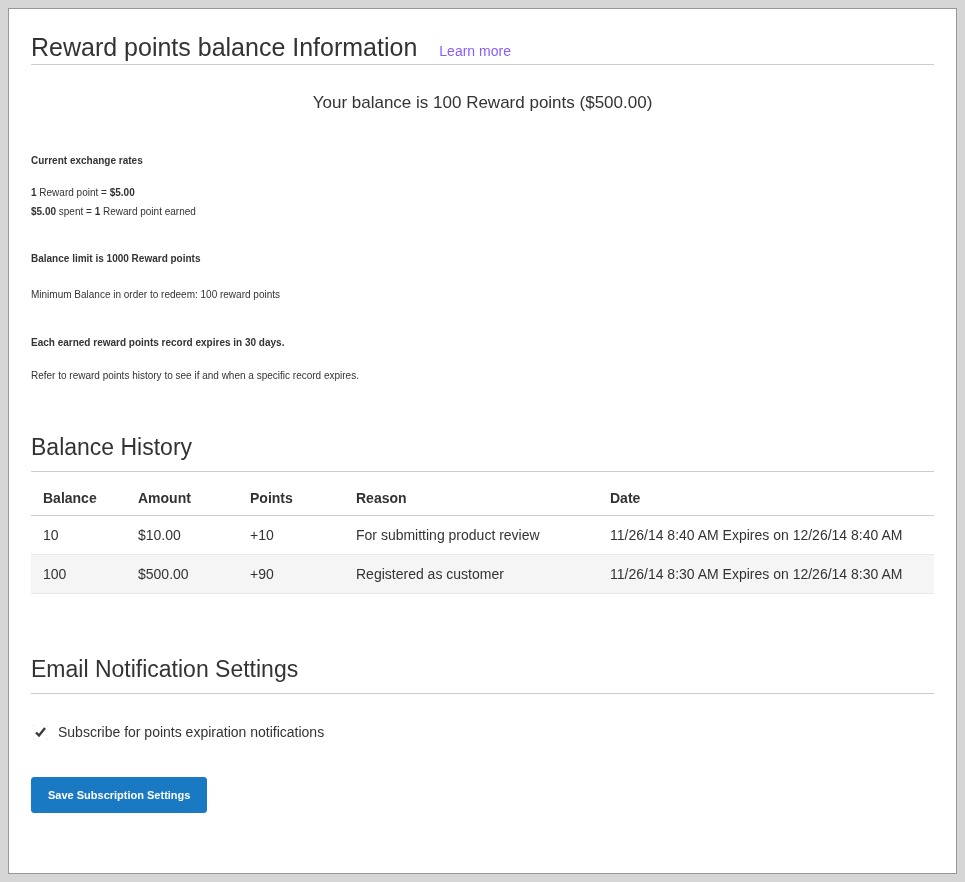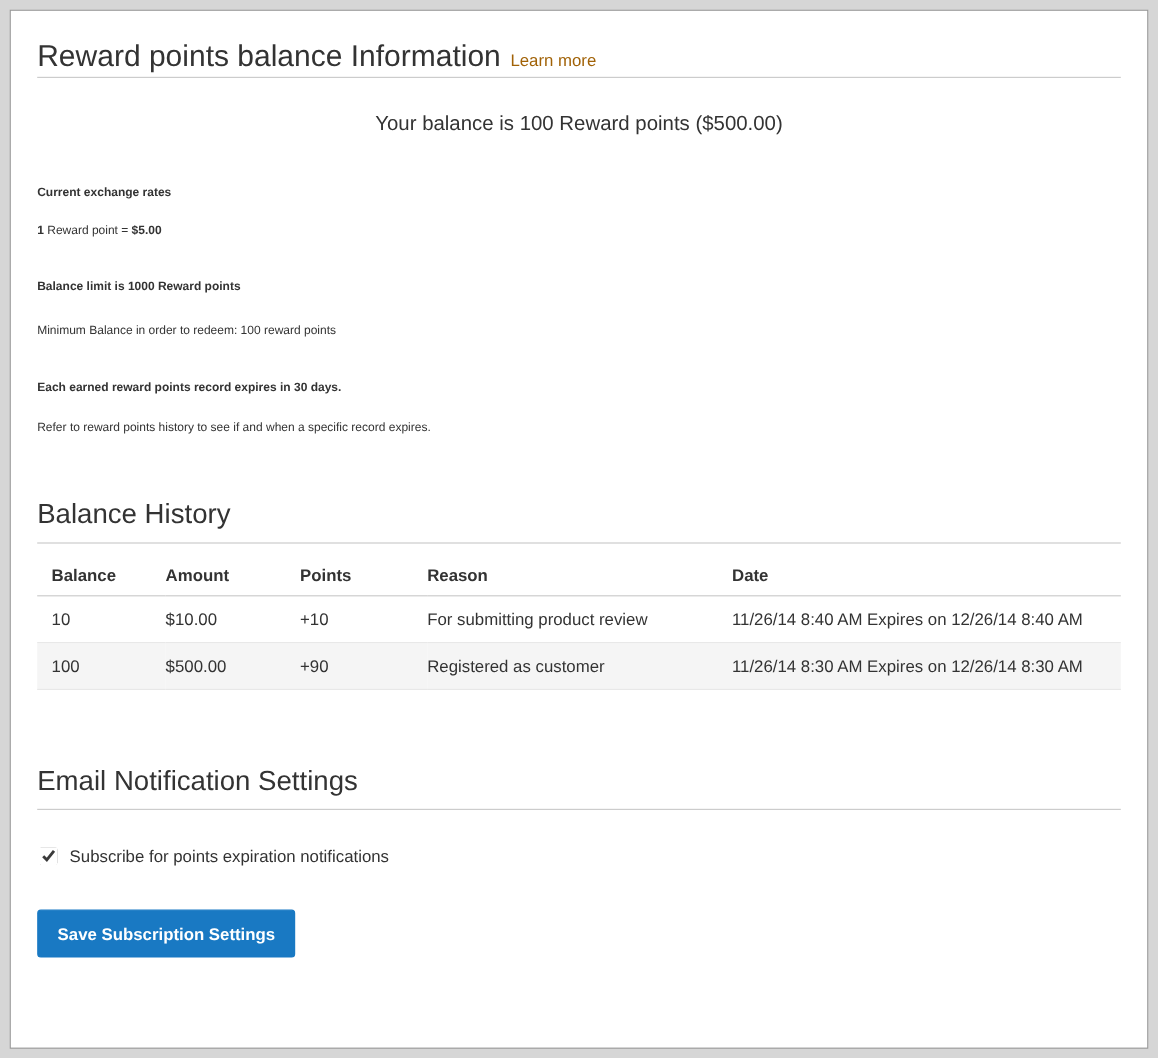--- a/index.html
+++ b/index.html
@@ -22,23 +22,23 @@
 
   
   .page-title-row {
     display: flex;
     align-items: baseline;
     padding: 24px 0 2px;
     border-bottom: 1px solid #ccc;
   }
   .page-title { font-size: 25px; font-weight: 400; color: #333; }
   .learn-more {
-    color: #a16207;
+    color: #8b5cf6;
     font-size: 14px;
-    margin-left: 8px;
+    margin-left: 22px;
     text-decoration: none;
     cursor: pointer;
   }
 
   .balance-summary { font-size: 17px; font-weight: 400; margin-top: 28px; text-align: center; }
 
   .txt { font-size: 10px; line-height: 19px; }
   .bold-line { font-weight: 700; }
   .exchange-heading { margin-top: 38px; }
   .exchange-lines { margin-top: 13px; }
@@ -100,21 +100,21 @@
   .checkbox-row label { cursor: pointer; }
 
   .save-button {
     margin-top: 37px;
     display: inline-block;
     background: #1979c3;
     border: 1px solid #1979c3;
     border-radius: 3px;
     color: #fff;
     font-family: "Liberation Sans", sans-serif;
-    font-size: 14px;
+    font-size: 11px;
     font-weight: 700;
     padding: 11px 16px;
     cursor: pointer;
   }
 </style>
 </head>
 <body>
 
 <div class="card">
 
@@ -124,20 +124,21 @@
     <a class="learn-more" href="#">Learn more</a>
   </div>
 
   
   <h2 class="balance-summary">Your balance is 100 Reward points ($500.00)</h2>
 
   
   <p class="txt bold-line exchange-heading">Current exchange rates</p>
   <div class="exchange-lines">
     <p class="txt"><strong>1</strong><span> Reward point = </span><strong>$5.00</strong></p>
+    <p class="txt"><strong>$5.00</strong><span> spent = </span><strong>1</strong><span> Reward point earned</span></p>
   </div>
 
   
   <p class="txt bold-line limit-line">Balance limit is 1000 Reward points</p>
   <p class="txt minimum-line">Minimum Balance in order to redeem: 100 reward points</p>
   <p class="txt bold-line expiry-line">Each earned reward points record expires in 30 days.</p>
   <p class="txt expiry-note">Refer to reward points history to see if and when a specific record expires.</p>
 
   
   <div class="section-heading-row">

